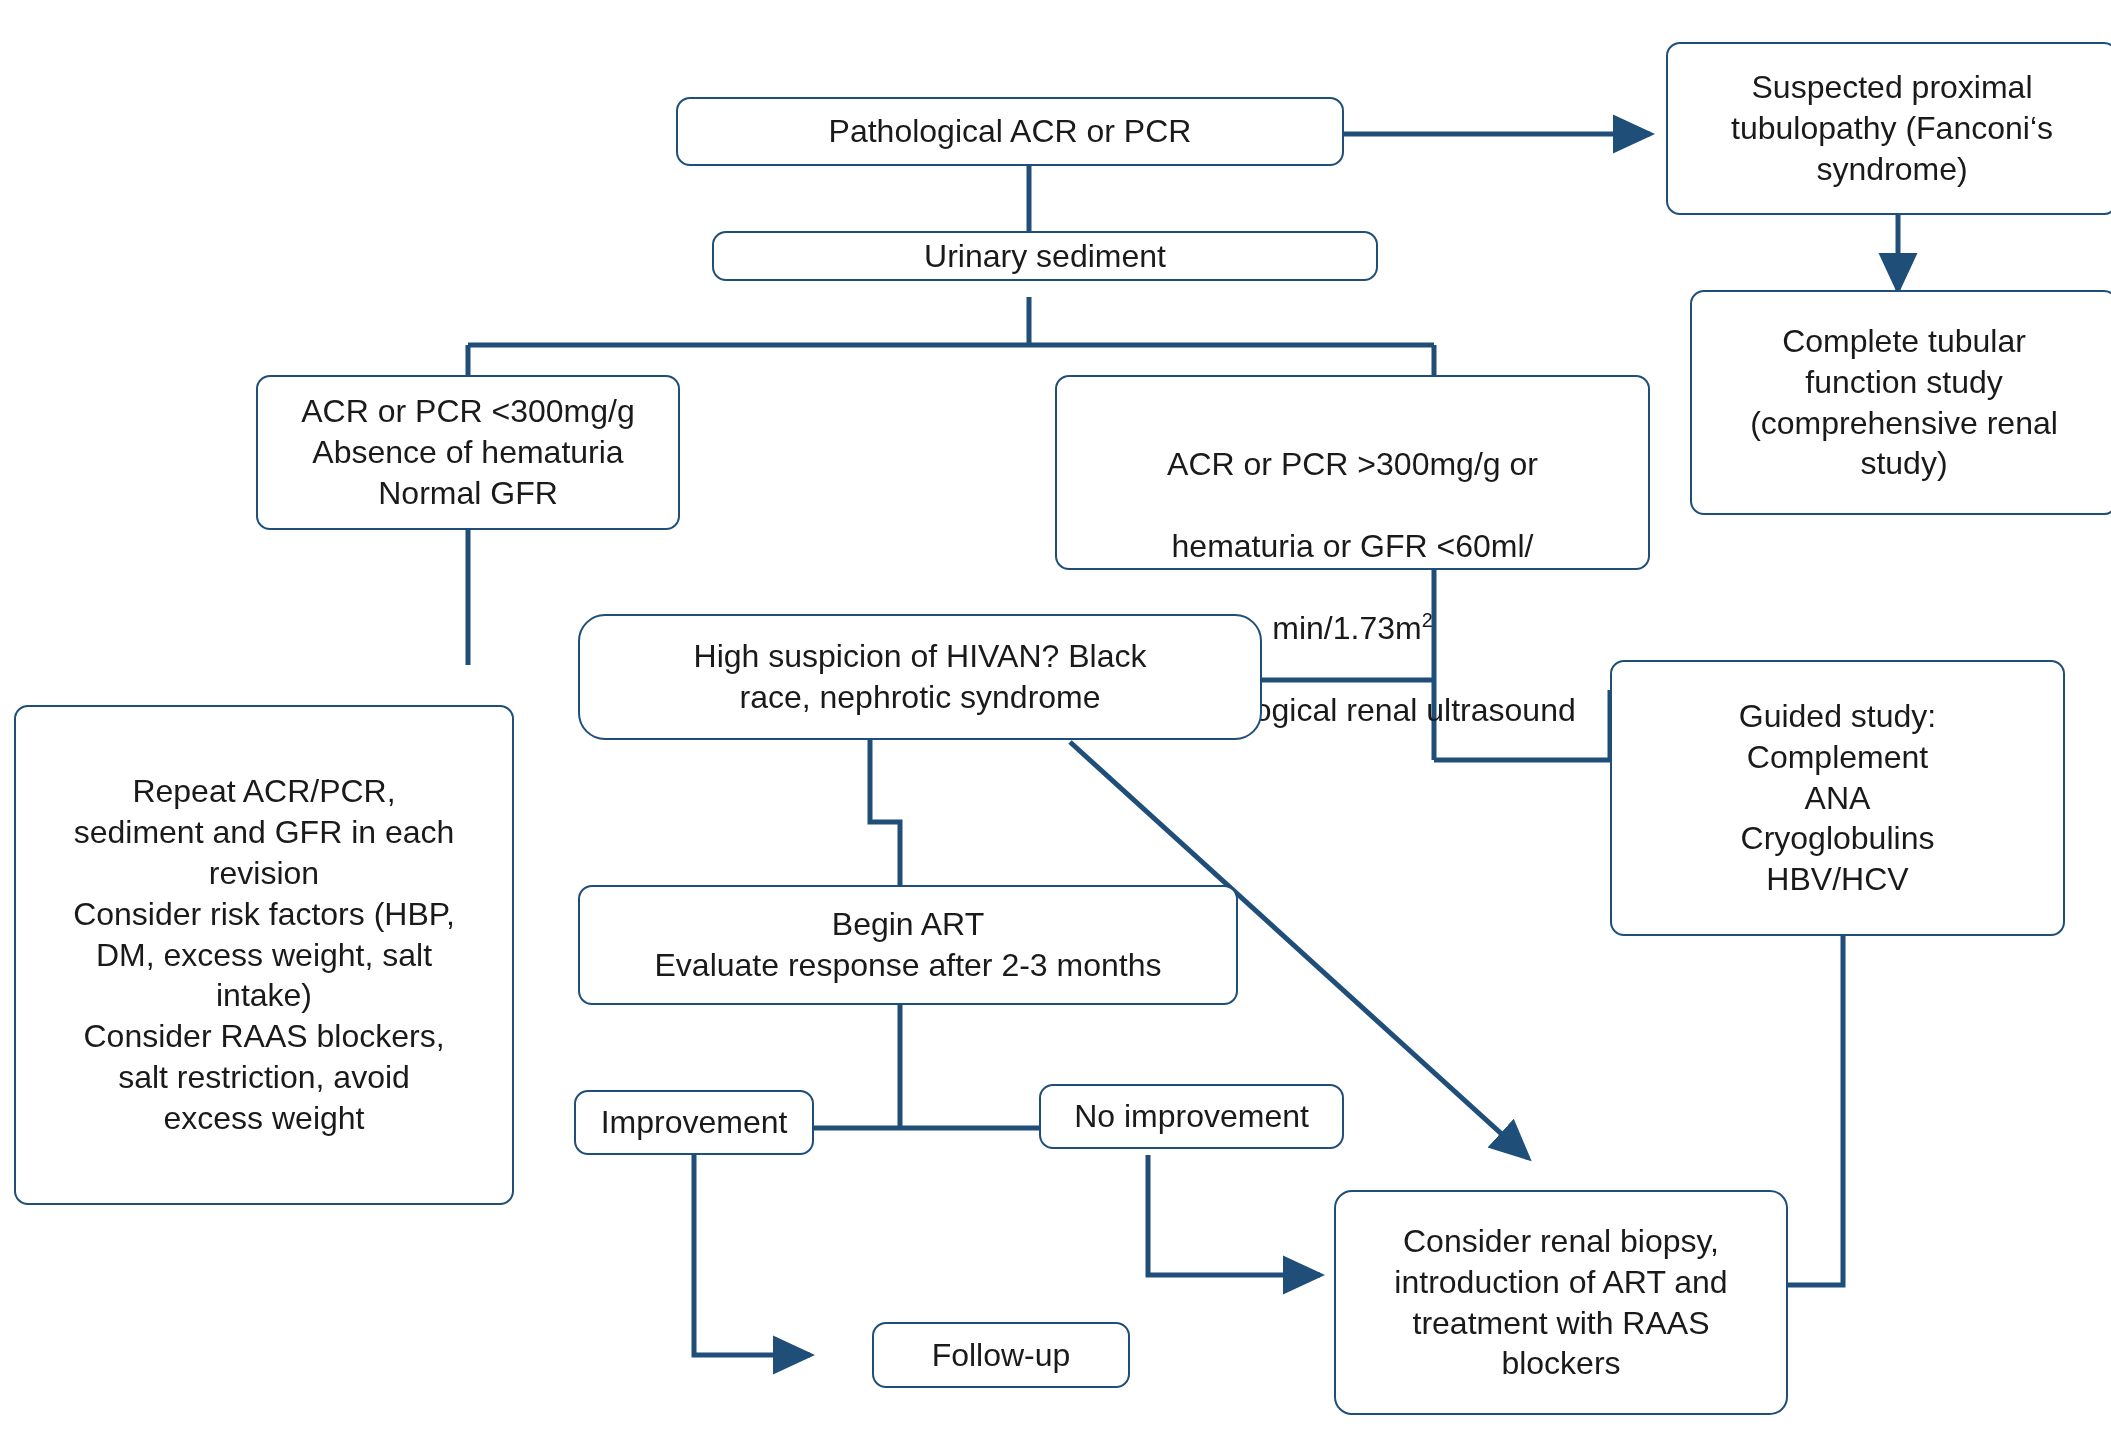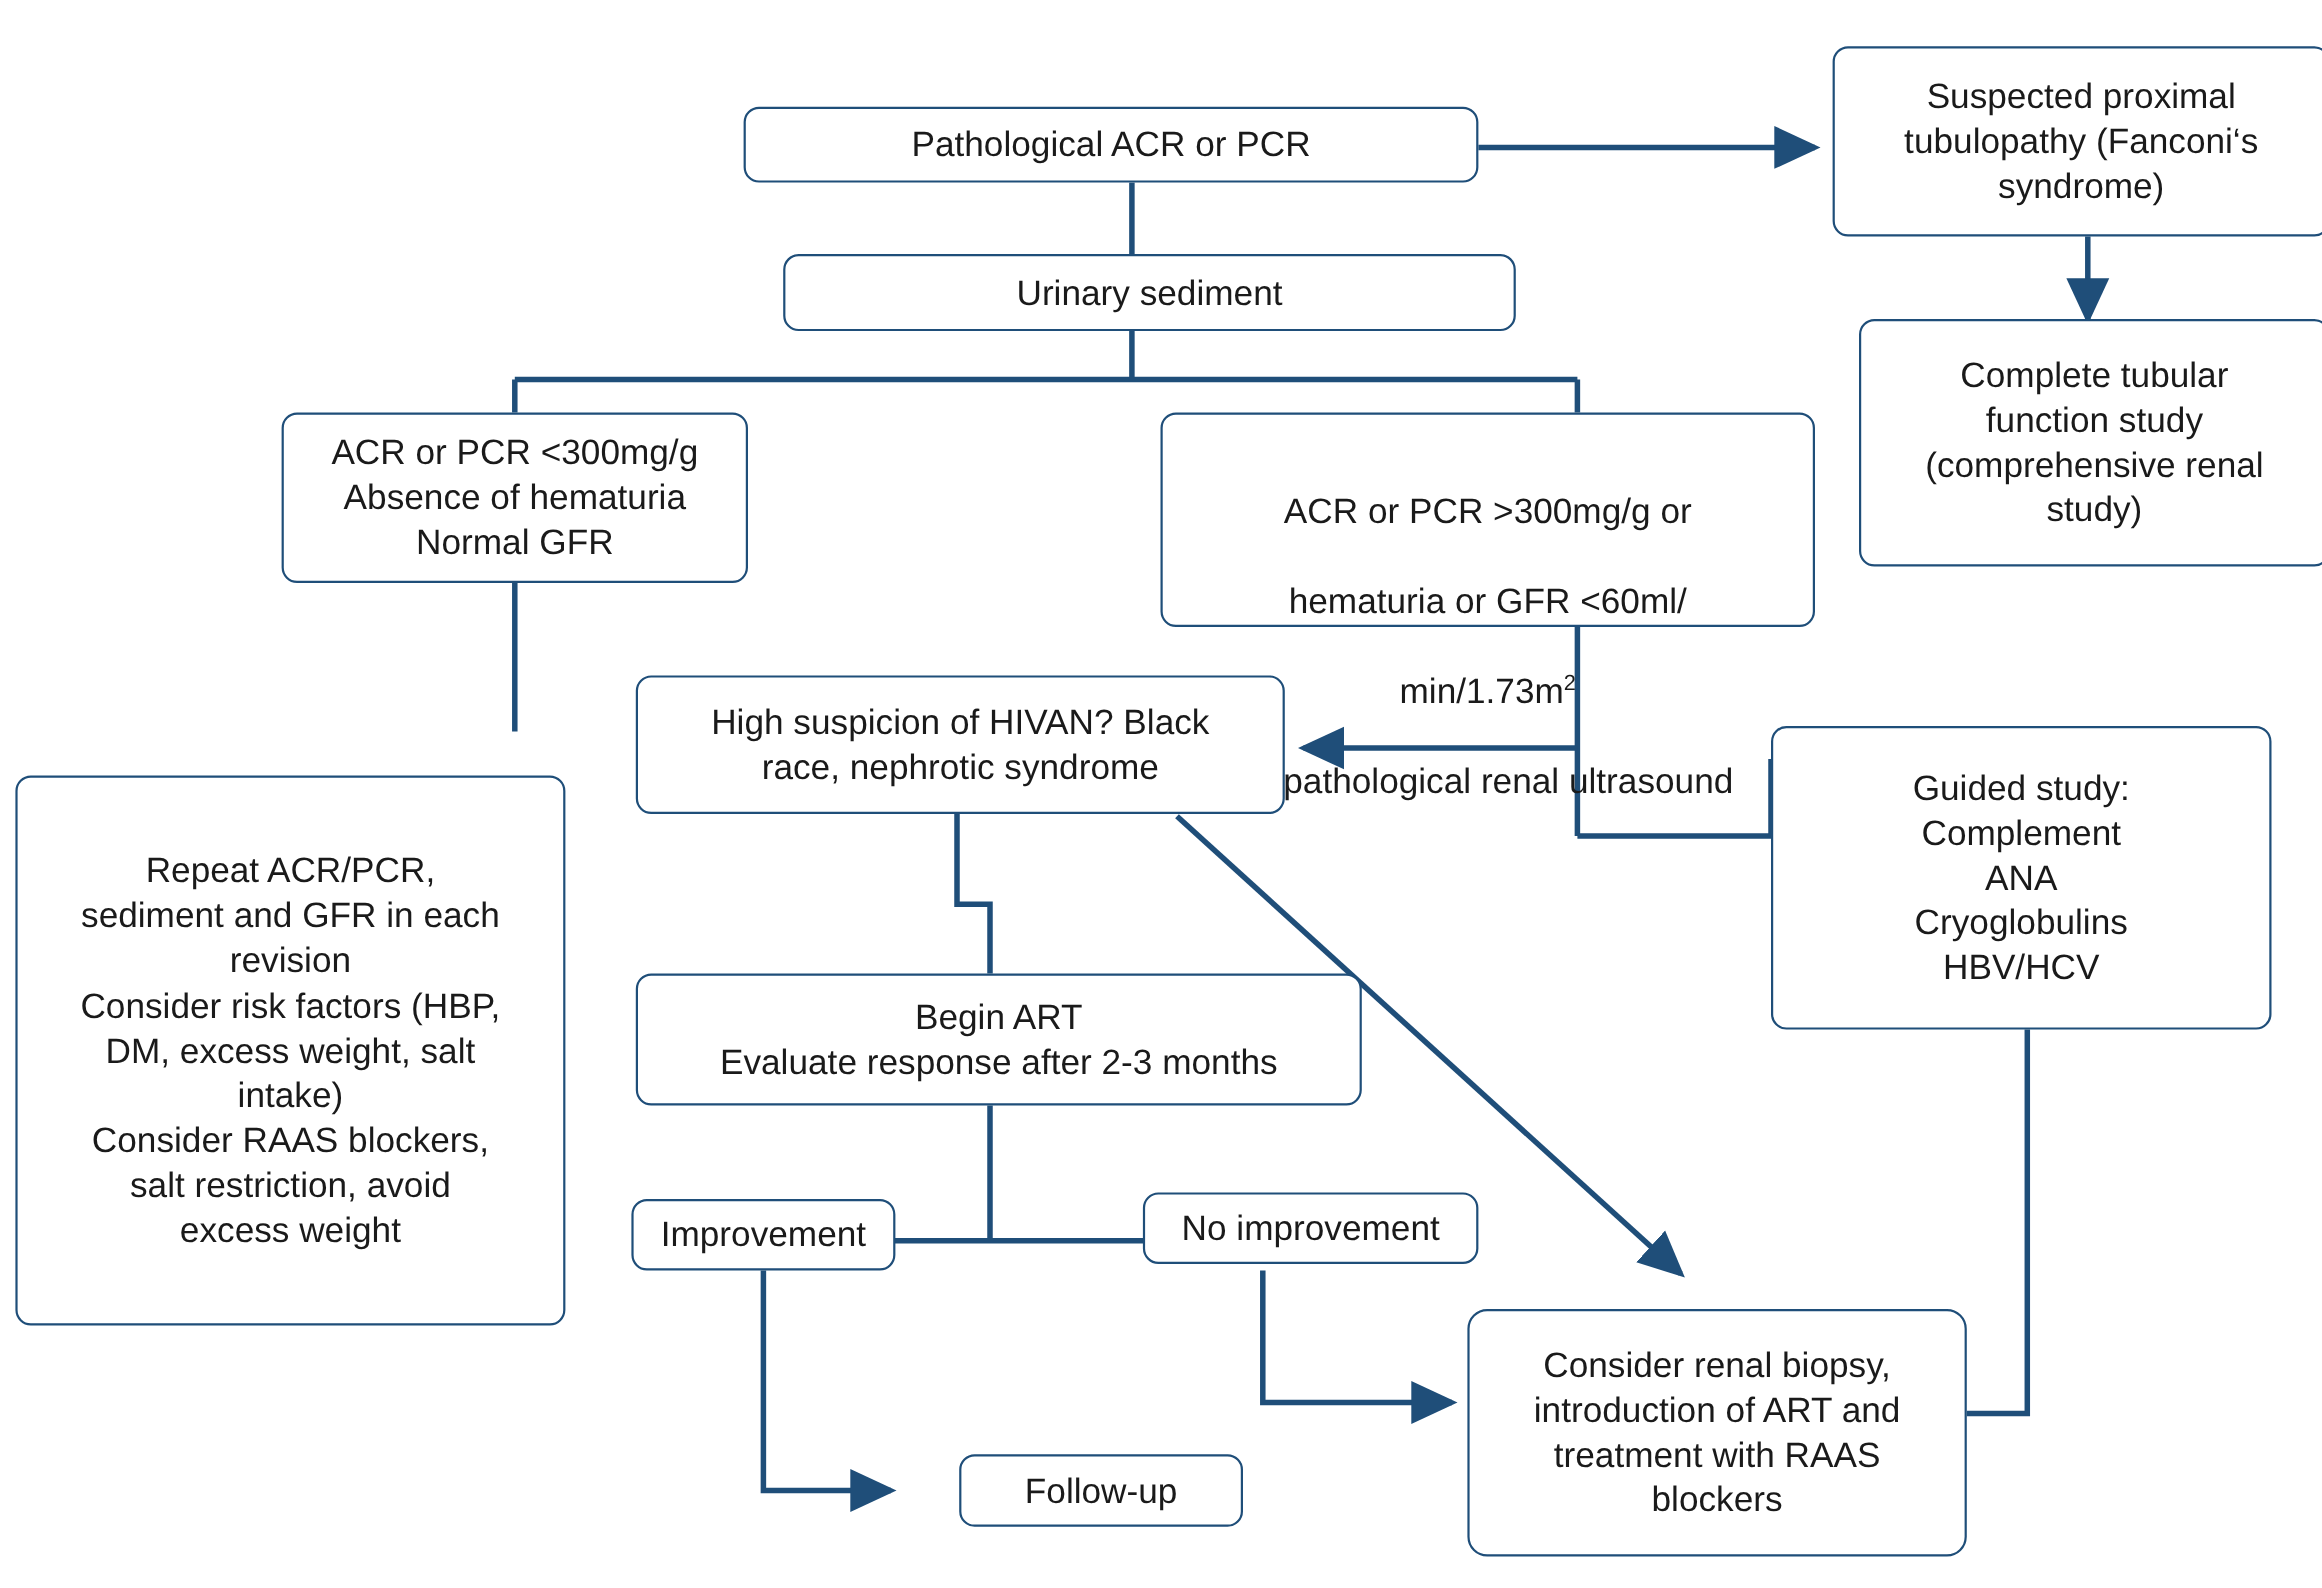--- a/index.html
+++ b/index.html
@@ -84,21 +84,21 @@
       <path d="M1148,1155 L1148,1275 L1320,1275" marker-end="url(#arrowhead)"></path>
 
       <path d="M1843,936 L1843,1285 L1788,1285"></path>
     </g>
   </svg>
 
   <div class="node n-md" style="left:676px; top:97px; width:668px; height:69px;">
     <span>Pathological ACR or PCR</span>
   </div>
 
-  <div class="node n-md" style="left:712px; top:231px; width:666px; height:70px;">
+  <div class="node n-md" style="left:712px; top:231px; width:666px; height:50px;">
     <span>Urinary sediment</span>
   </div>
 
   <div class="node n-md" style="left:1666px; top:42px; width:452px; height:173px;">
     <span>Suspected proximal
 tubulopathy (Fanconi‘s
 syndrome)</span>
   </div>
 
   <div class="node n-md" style="left:1690px; top:290px; width:428px; height:225px;">
@@ -126,21 +126,21 @@
 sediment and GFR in each
 revision
 Consider risk factors (HBP,
 DM, excess weight, salt
 intake)
 Consider RAAS blockers,
 salt restriction, avoid
 excess weight</span>
   </div>
 
-  <div class="node n-md" style="left:578px; top:614px; width:590px; height:126px;">
+  <div class="node n-md" style="left:578px; top:614px; width:684px; height:126px;border-radius:27px;">
     <span>High suspicion of HIVAN? Black
 race, nephrotic syndrome</span>
   </div>
 
   <div class="node n-md" style="left:1610px; top:660px; width:455px; height:276px;">
     <span>Guided study:
 Complement
 ANA
 Cryoglobulins
 HBV/HCV</span>

